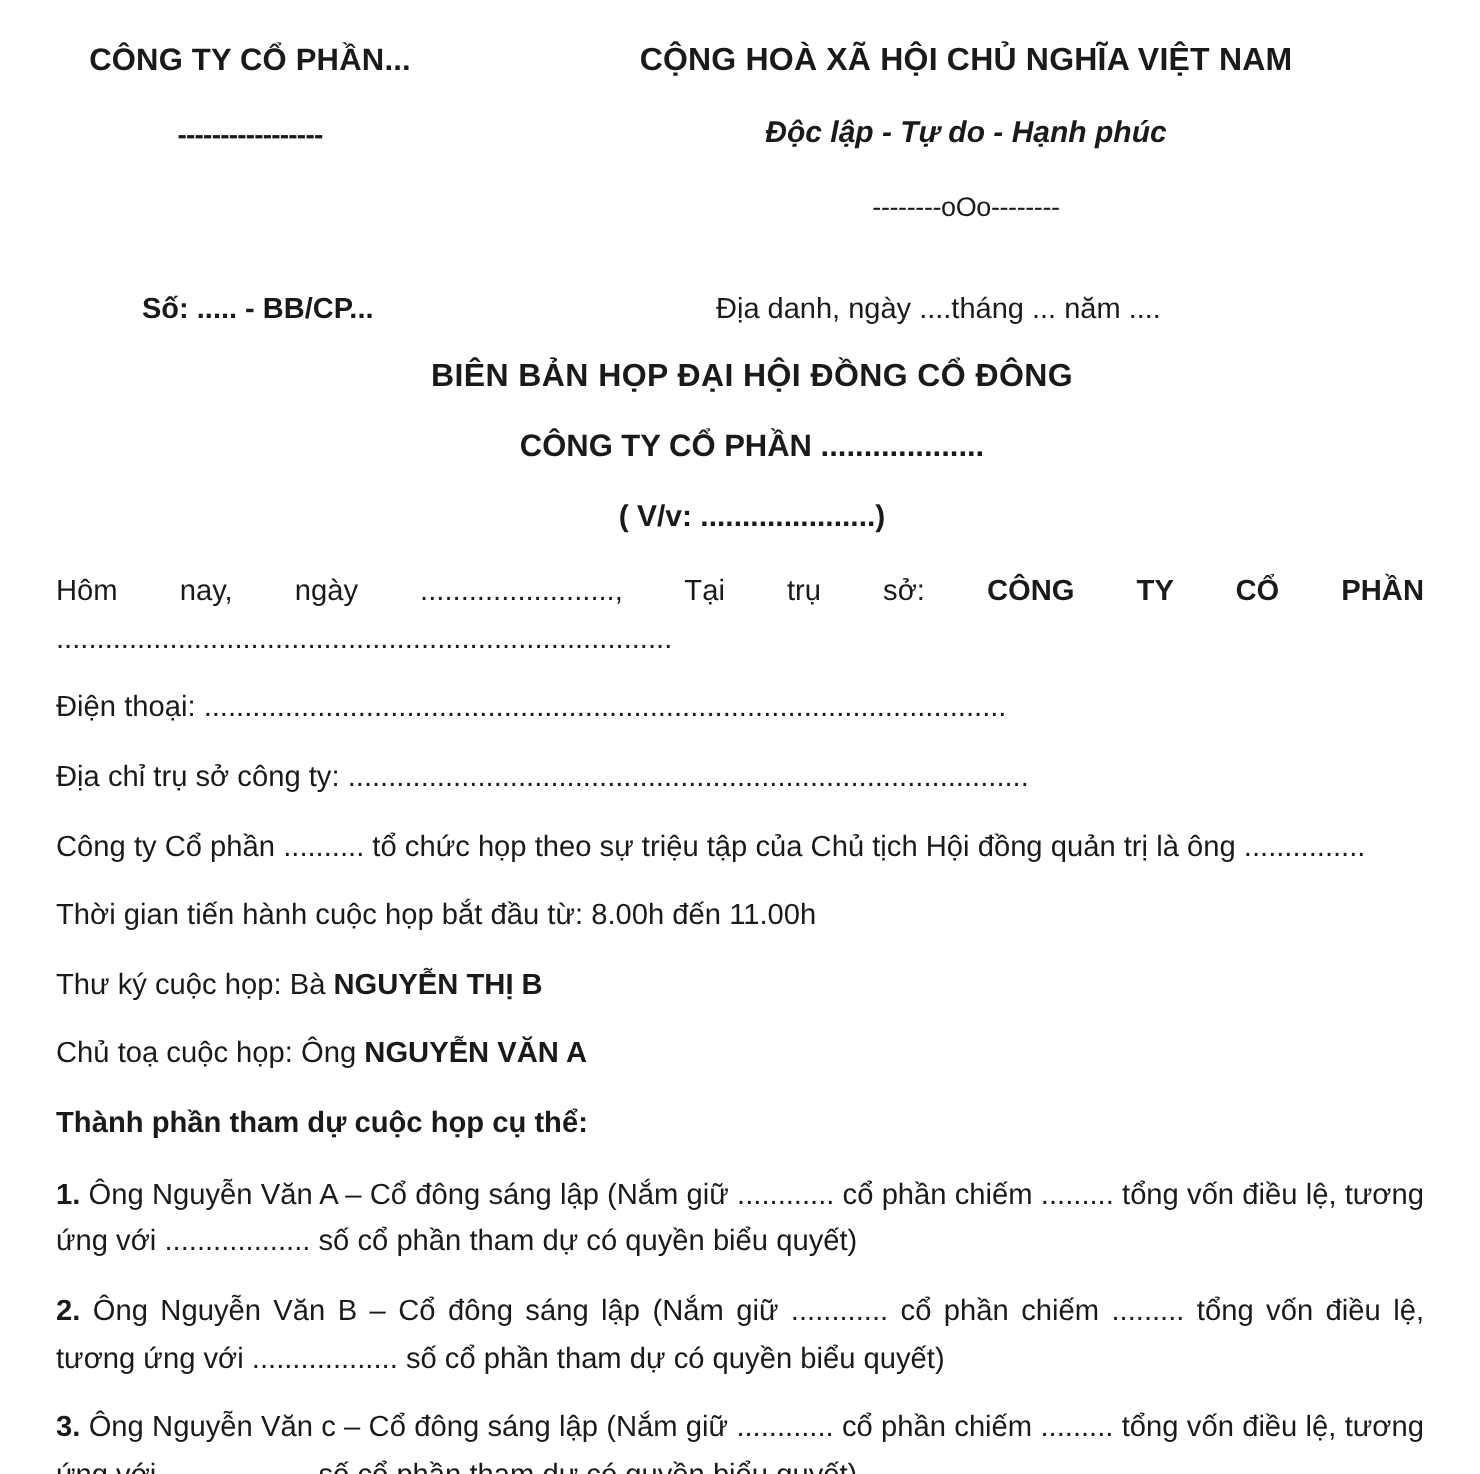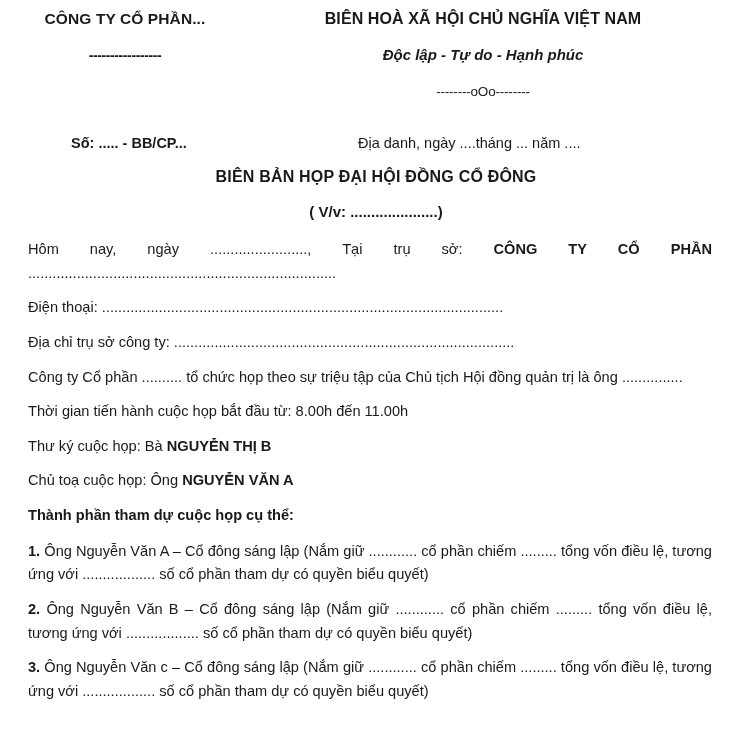--- a/index.html
+++ b/index.html
@@ -20,21 +20,21 @@
     width: 740px;
     height: 737px;
     box-sizing: border-box;
     padding: 0;
   }
 
   
   .header {
     display: flex;
     align-items: flex-start;
-    padding-top: 10px;
+    padding-top: 22px;
   }
   .header-left {
     width: 250px;
     text-align: center;
     flex: 0 0 250px;
   }
   .header-right {
     flex: 1 1 auto;
     text-align: center;
     padding-right: 24px;
@@ -140,33 +140,34 @@
 <body>
 
 <div class="page">
 
   <div class="header">
     <div class="header-left">
       <div class="org-name">CÔNG TY CỔ PHẦN...</div>
       <div class="org-rule">-----------------</div>
     </div>
     <div class="header-right">
-      <div class="nation-line">BIÊN HOÀ XÃ HỘI CHỦ NGHĨA VIỆT NAM</div>
+      <div class="nation-line">CỘNG HOÀ XÃ HỘI CHỦ NGHĨA VIỆT NAM</div>
       <div class="motto">Độc lập - Tự do - Hạnh phúc</div>
       <div class="ooo">--------oOo--------</div>
     </div>
   </div>
 
   <div class="numdate">
     <div class="doc-number">Số: ..... - BB/CP...</div>
     <div class="doc-place">Địa danh, ngày ....tháng ... năm ....</div>
   </div>
 
   <div class="title-block">
     <div class="title-main">BIÊN BẢN HỌP ĐẠI HỘI ĐỒNG CỔ ĐÔNG</div>
+    <div class="title-sub">CÔNG TY CỔ PHẦN ...................</div>
     <div class="title-vv">( V/v: .....................)</div>
   </div>
 
   <div class="body">
 
     <p class="para"><span>Hôm nay, ngày ........................, Tại trụ sở: </span><b>CÔNG TY CỔ PHẦN</b><span> ............................................................................</span></p>
 
     <p class="para">Điện thoại: ...................................................................................................</p>
 
     <p class="para">Địa chỉ trụ sở công ty: ....................................................................................</p>

